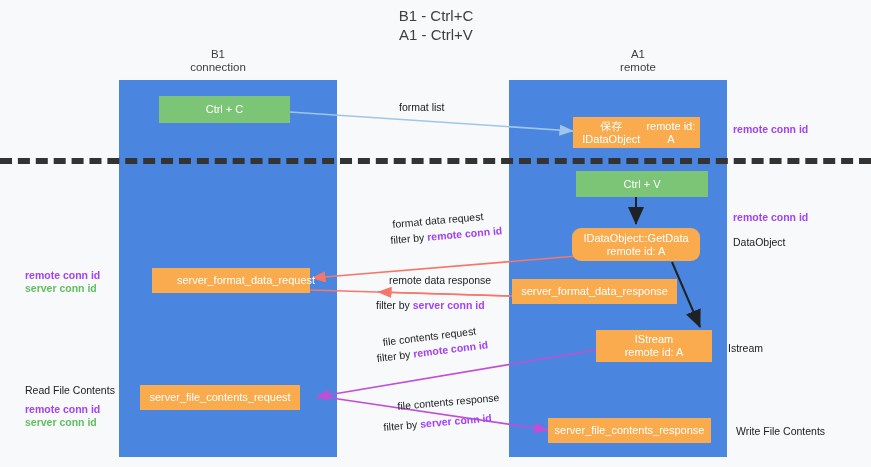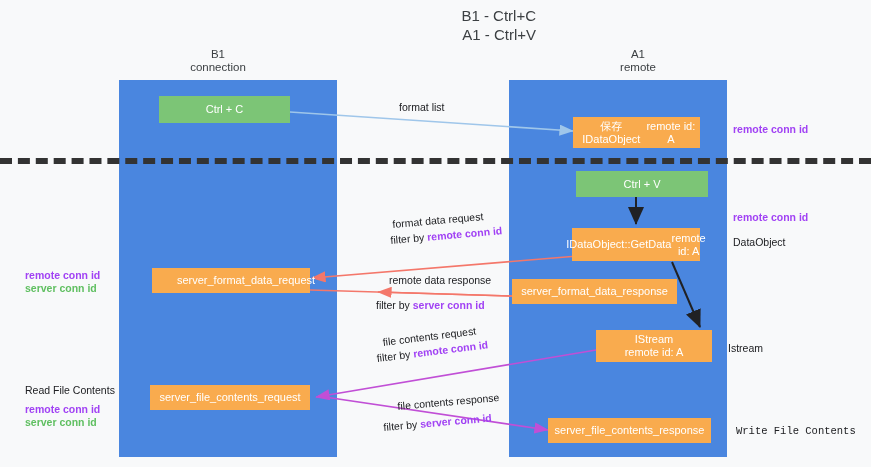--- a/index.html
+++ b/index.html
@@ -8,21 +8,21 @@
     background:#f8f9fa;
     font-family:"Liberation Sans","DejaVu Sans",sans-serif;
     overflow:hidden;
     position:relative;
   }
   #stage{position:absolute;left:0;top:0;width:871px;height:467px;}
 
   .col-band{position:absolute;background:#4a86df;}
   .col-head{position:absolute;text-align:center;color:#3c4043;font-size:11.5px;line-height:13px;}
 
-  .title{position:absolute;text-align:right;color:#3c4043;font-size:15px;line-height:19px;}
+  .title{position:absolute;text-align:center;color:#3c4043;font-size:15px;line-height:19px;}
 
   .node{
     position:absolute;
     display:flex;align-items:center;justify-content:center;
     text-align:center;
     color:#ffffff;
     font-size:11px;line-height:13px;
     box-sizing:border-box;
     padding:2px 4px;
   }
@@ -101,39 +101,39 @@
 
   <div class="node orange" style="left:573px;top:117px;width:127px;height:31px;flex-direction:row;">
     <span>保存IDataObject</span>
     <span>remote id: A</span>
   </div>
 
   <div class="node green" style="left:576px;top:171px;width:132px;height:26px;">
     <span>Ctrl + V</span>
   </div>
 
-  <div class="node orange" style="left:572px;top:228px;width:128px;height:33px;flex-direction:row;">
+  <div class="node orange" style="left:572px;top:228px;width:128px;height:33px;flex-direction:column;border-radius:9px;">
     <span>IDataObject::GetData</span>
     <span>remote id: A</span>
   </div>
 
   <div class="node orange" style="left:152px;top:268px;width:158px;height:25px;padding-left:34px;">
     <span>server_format_data_request</span>
   </div>
 
   <div class="node orange" style="left:512px;top:279px;width:165px;height:25px;">
     <span>server_format_data_response</span>
   </div>
 
   <div class="node orange" style="left:596px;top:330px;width:116px;height:32px;flex-direction:column;">
     <span>IStream</span>
     <span>remote id: A</span>
   </div>
 
-  <div class="node orange" style="left:150px;top:385px;width:160px;height:25px;">
+  <div class="node orange" style="left:140px;top:385px;width:160px;height:25px;">
     <span>server_file_contents_request</span>
   </div>
 
   <div class="node orange" style="left:548px;top:418px;width:163px;height:25px;">
     <span>server_file_contents_response</span>
   </div>
 
   <div class="lbl" style="left:399px;top:101px;">format list</div>
 
   <div class="lbl" style="left:392px;top:218px;transform:rotate(-5deg);transform-origin:left top;">format data request</div>
@@ -156,21 +156,21 @@
     <span>filter by </span><span class="purple">server conn id</span>
   </div>
 
   <div class="lbl purple" style="left:733px;top:123px;">remote conn id</div>
 
   <div class="lbl purple" style="left:733px;top:211px;">remote conn id</div>
   <div class="lbl blk" style="left:733px;top:236px;">DataObject</div>
 
   <div class="lbl blk" style="left:728px;top:342px;">Istream</div>
 
-  <div class="lbl blk" style="left:736px;top:425px;font-family:Liberation Mono, monospace;">Write File Contents</div>
+  <div class="lbl blk" style="left:736px;top:425px;">Write File Contents</div>
 
   <div class="lbl purple" style="left:25px;top:269px;">remote conn id</div>
   <div class="lbl green-t" style="left:25px;top:282px;">server conn id</div>
 
   <div class="lbl blk" style="left:25px;top:384px;">Read File Contents</div>
   <div class="lbl purple" style="left:25px;top:403px;">remote conn id</div>
   <div class="lbl green-t" style="left:25px;top:416px;">server conn id</div>
 
 </div>
 

